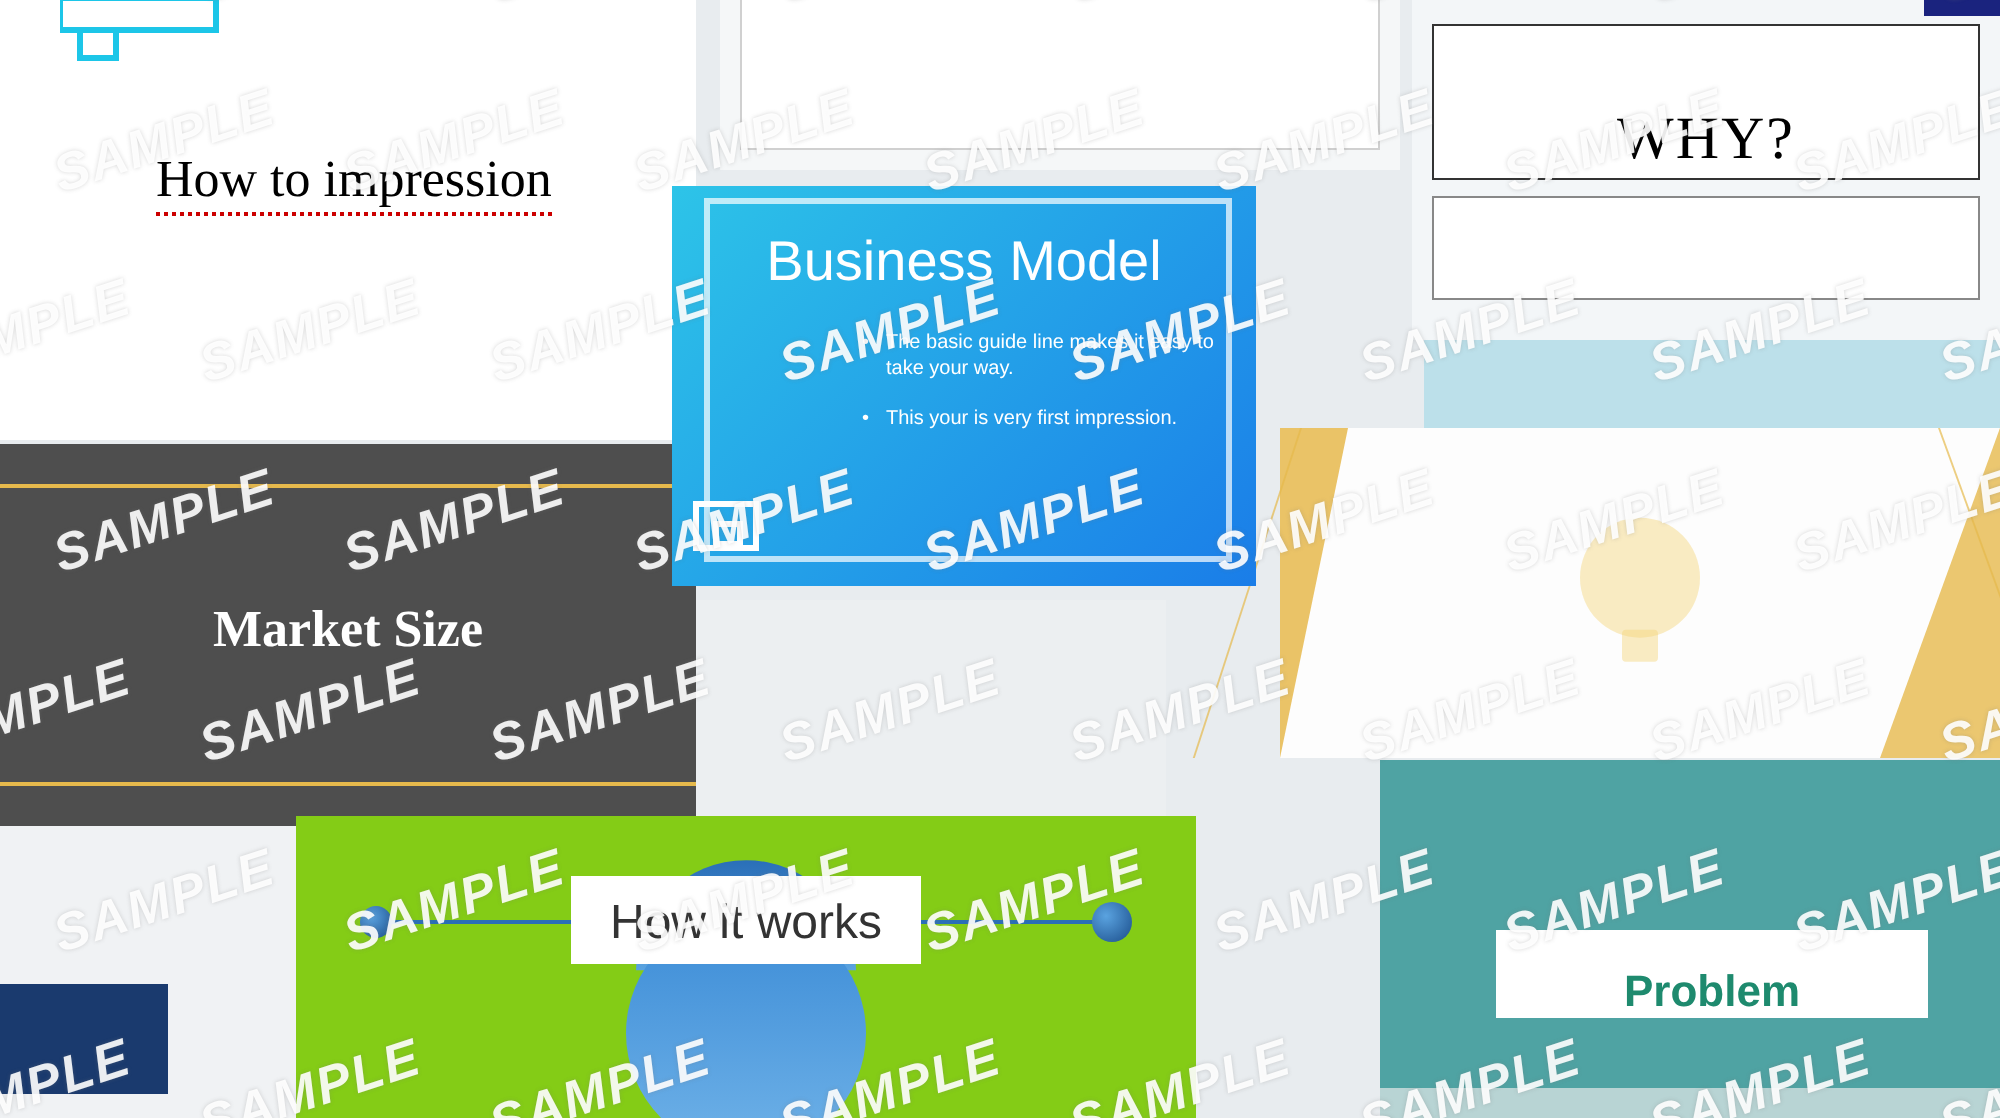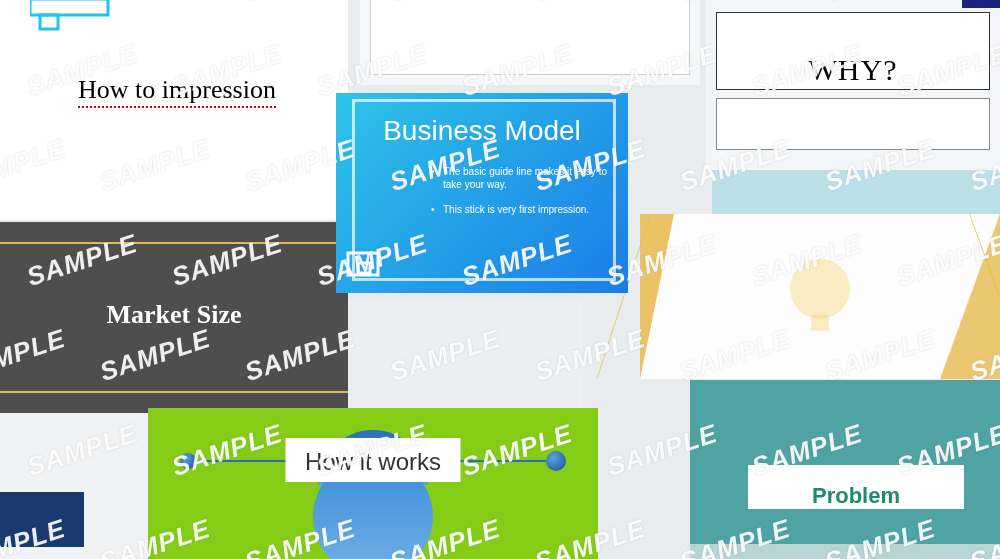--- a/index.html
+++ b/index.html
@@ -134,21 +134,21 @@
   <div class="business-frame"></div>
   <div class="business-deco">
     <svg width="40" height="38">
       <rect x="2" y="8" width="30" height="22" fill="none" stroke="#fff" stroke-width="3"></rect>
       <rect x="12" y="18" width="12" height="10" fill="none" stroke="#fff" stroke-width="3"></rect>
     </svg>
   </div>
   <div class="business-title">Business Model</div>
   <ul class="business-list">
     <li>The basic guide line makes it easy to take your way.</li>
-    <li>This stick is very first impression.</li>
+    <li>This your is very first impression.</li>
   </ul>
 </div>
 
 <div class="slide slide-howworks">
   <div class="hw-half-top"></div>
   <div class="hw-circle"></div>
   <div class="hw-line-left"></div>
   <div class="hw-line-right"></div>
   <div class="hw-dot-left"></div>
   <div class="hw-dot-right"></div>

